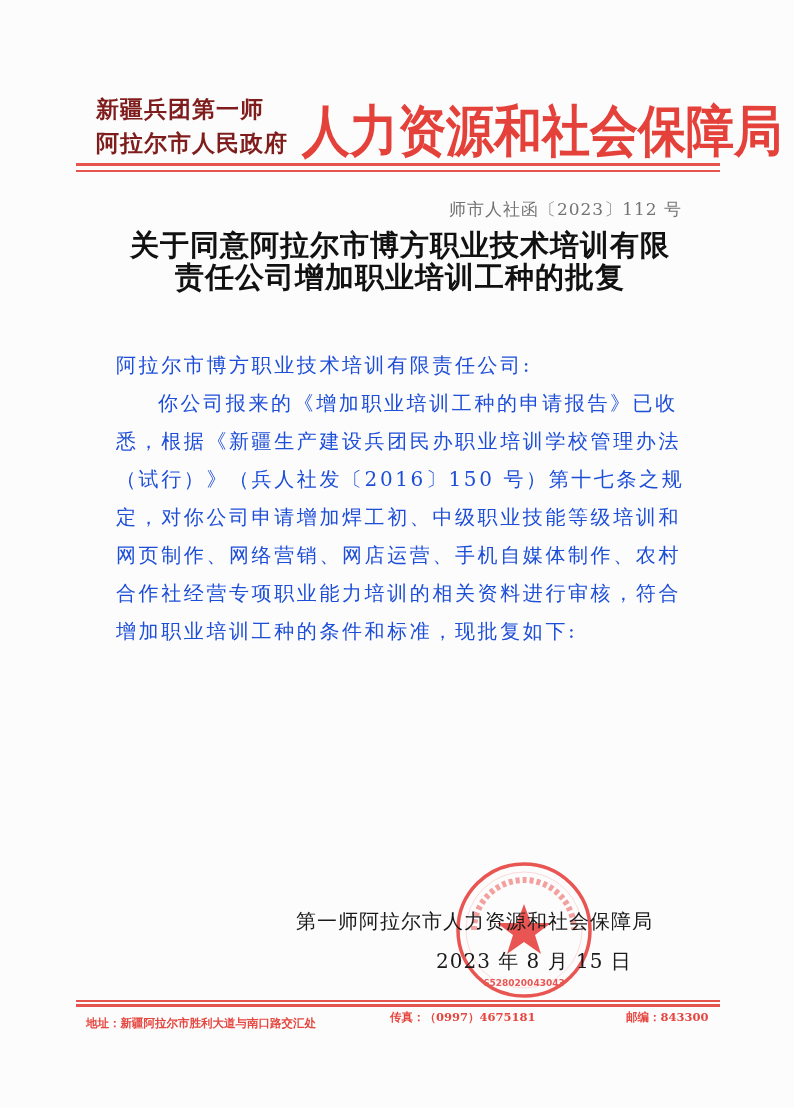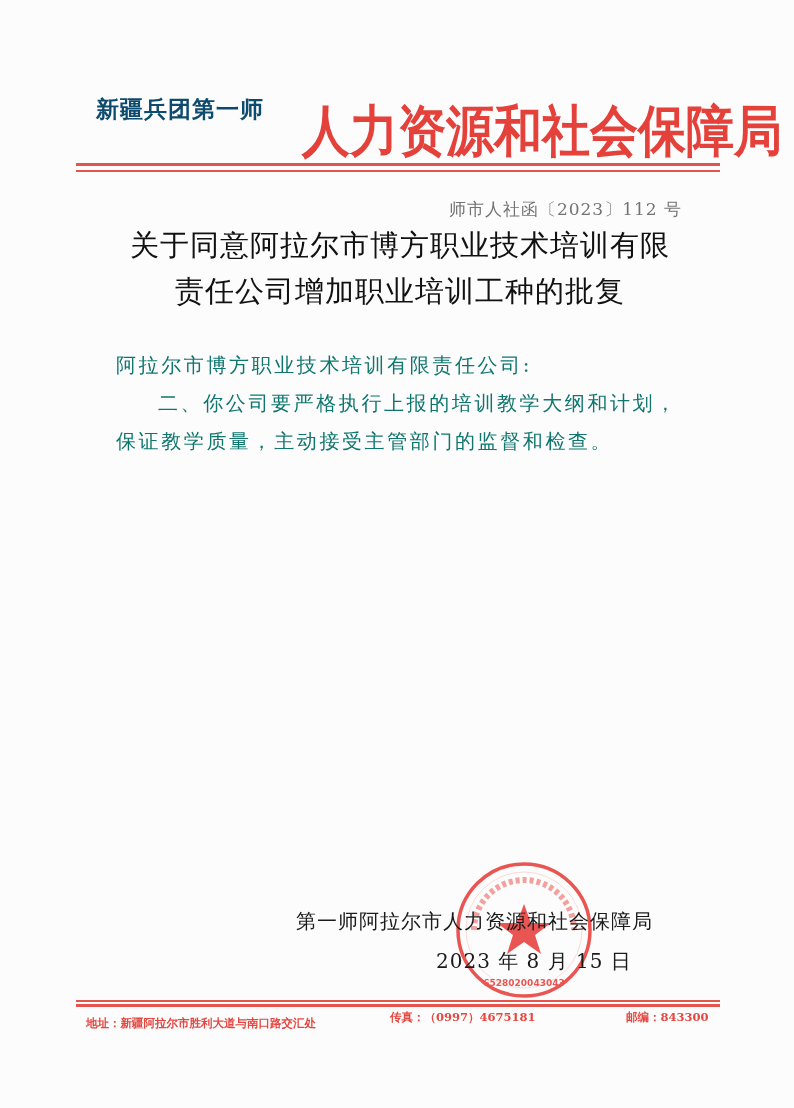--- a/index.html
+++ b/index.html
@@ -10,47 +10,47 @@
     overflow: hidden;
     font-family: "DejaVu Serif", "Liberation Serif", serif;
     color: #1a1a1a;
   }
   .abs { position: absolute; }
 
   .hdr-left {
     left: 96px; top: 92px; width: 200px;
     font-family: "DejaVu Serif", serif;
     font-size: 23px; line-height: 34px;
-    color: #0c4a6e; letter-spacing: 1px;
+    color: #7f1d1d; letter-spacing: 1px;
     font-weight: bold;
   }
   .hdr-right {
     left: 302px; top: 94px;
     font-family: "DejaVu Serif", serif;
     font-size: 48px; line-height: 64px;
     color: #e3413a; font-weight: bold;
     letter-spacing: 0px;
     transform: scaleY(1.15);
     transform-origin: top left;
   }
   .rule-thick { left: 76px; width: 644px; height: 3px; background: #e5554d; }
   .rule-thin  { left: 76px; width: 644px; height: 1.5px; background: #e5554d; }
 
   .docno {
     right: 112px; top: 198px;
     font-size: 17px; letter-spacing: 1px; color: #737373;
   }
   .title {
     left: 110px; width: 580px; text-align: center;
-    font-size: 29px; font-weight: normal; line-height: 42px;
+    font-size: 29px; font-weight: bold; line-height: 42px;
     color: #111; letter-spacing: 1px;
   }
   .body-text {
     left: 116px; width: 580px;
-    font-size: 20px; line-height: 38px; color: #0f766e;
+    font-size: 20px; line-height: 38px; color: #1d4ed8;
     letter-spacing: 2.6px;
   }
   .body-text p { margin: 0; }
   .indent { text-indent: 42px; }
 
   .sign {
     left: 296px; top: 908px; font-size: 20px; letter-spacing: 1px;
   }
   .date {
     left: 436px; top: 948px; font-size: 20px; letter-spacing: 1px;
@@ -65,33 +65,34 @@
     font-family: "DejaVu Serif", serif; font-weight: bold;
     font-size: 11.5px; color: #e5463f;
   }
   .footer-row span { position: absolute; white-space: nowrap; }
 </style>
 </head>
 <body>
 
 <div class="abs hdr-left">
   <div>新疆兵团第一师</div>
+  <div>阿拉尔市人民政府</div>
 </div>
 <div class="abs hdr-right">人力资源和社会保障局</div>
 
 <div class="abs rule-thick" style="top:163px;"></div>
 <div class="abs rule-thin" style="top:170px;"></div>
 
 <div class="abs docno">师市人社函〔2023〕112 号</div>
 <div class="abs title" style="top:224px;">关于同意阿拉尔市博方职业技术培训有限</div>
-<div class="abs title" style="top:270px;text-align:center;">责任公司增加职业培训工种的批复</div>
+<div class="abs title" style="top:256px;text-align:center;">责任公司增加职业培训工种的批复</div>
 
 <div class="abs body-text" style="top:346px;">
   <p>阿拉尔市博方职业技术培训有限责任公司:</p>
-  <p class="indent">二、你公司要严格执行上报的培训教学大纲和计划，保证教学质量，主动接受主管部门的监督和检查。</p>
+  <p class="indent">你公司报来的《增加职业培训工种的申请报告》已收悉，根据《新疆生产建设兵团民办职业培训学校管理办法（试行）》（兵人社发〔2016〕150 号）第十七条之规定，对你公司申请增加焊工初、中级职业技能等级培训和网页制作、网络营销、网店运营、手机自媒体制作、农村合作社经营专项职业能力培训的相关资料进行审核，符合增加职业培训工种的条件和标准，现批复如下:</p>
 </div>
 
 <svg class="abs seal" viewBox="0 0 140 140">
   <circle cx="70" cy="70" r="66" fill="none" stroke="#e53935" stroke-width="3.5"></circle>
   <circle cx="70" cy="70" r="58" fill="none" stroke="#e53935" stroke-width="0.6" opacity="0.35"></circle>
   <polygon points="70,44 77,63 97,63 81,75 87,94 70,82 53,94 59,75 43,63 63,63" fill="#e53935"></polygon>
   <path d="M20 70 A50 50 0 0 1 120 70" fill="none" stroke="#e53935" stroke-width="6" stroke-dasharray="4 3" opacity="0.55"></path>
   <text x="70" y="126" text-anchor="middle" font-size="9" fill="#e53935" font-family="DejaVu Sans, sans-serif" font-weight="bold">6528020043043</text>
 </svg>
 

